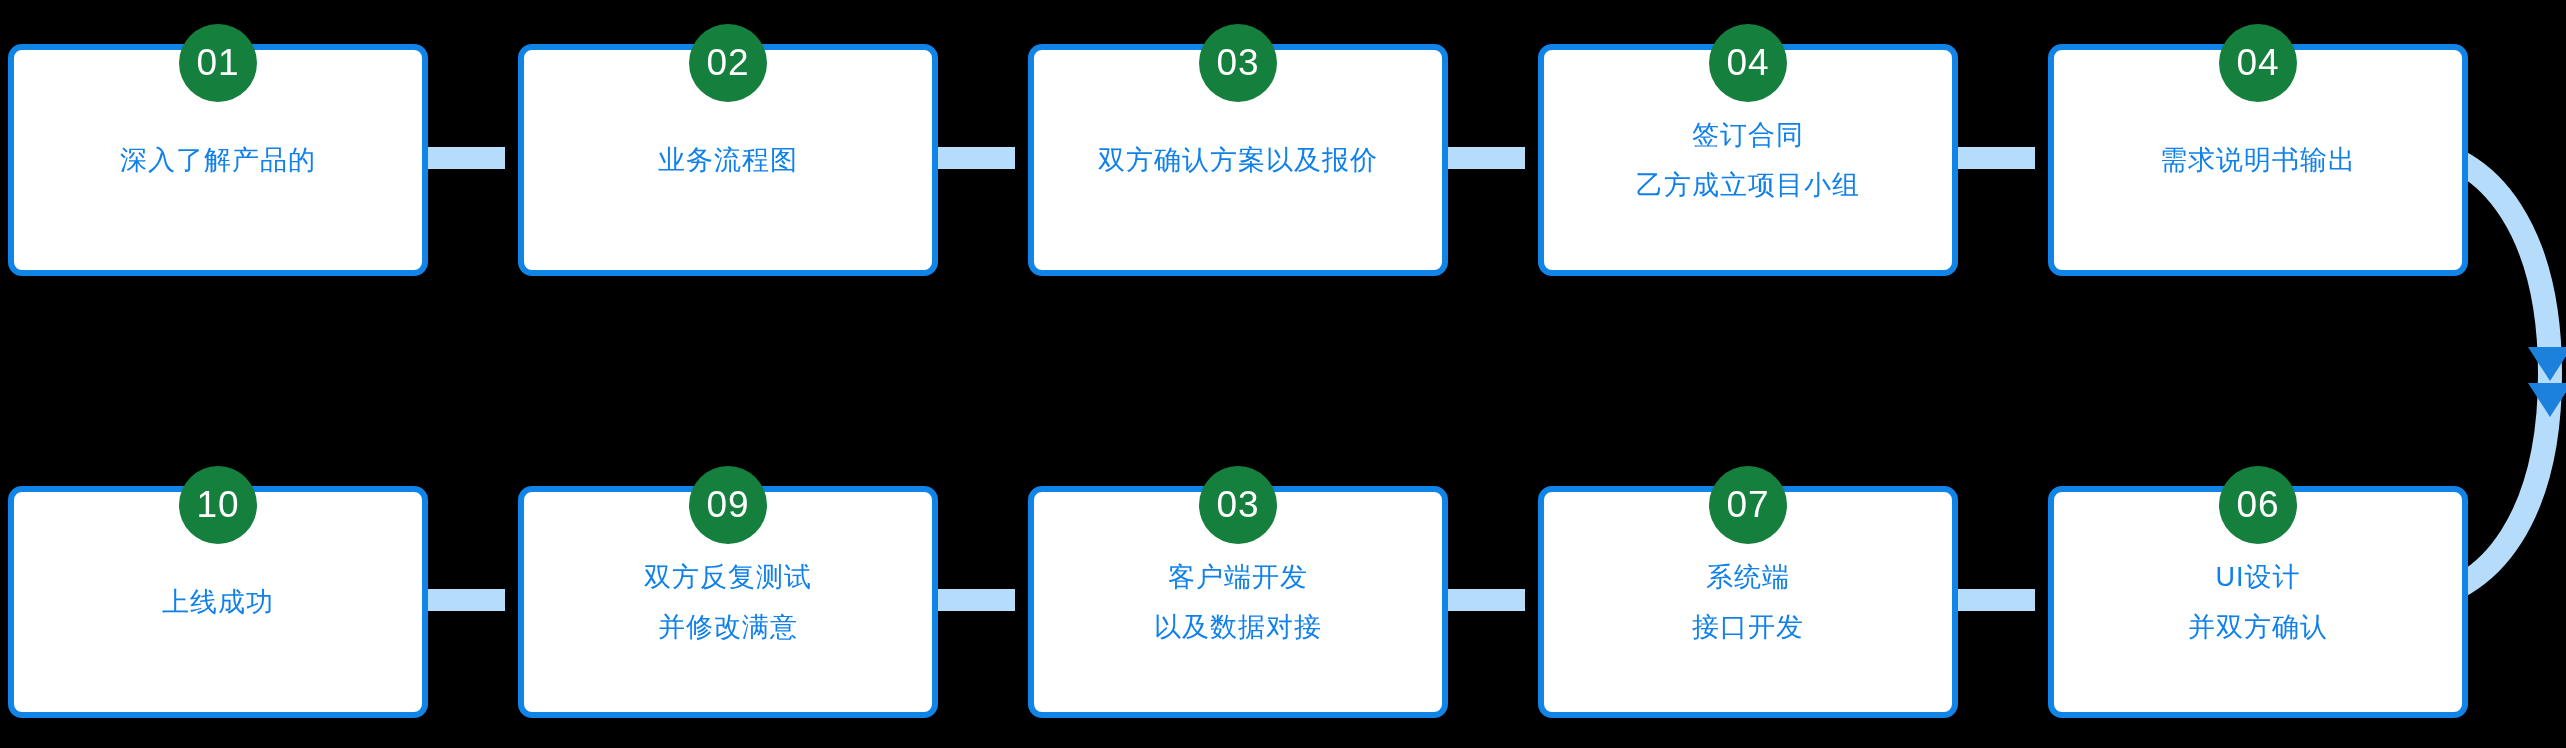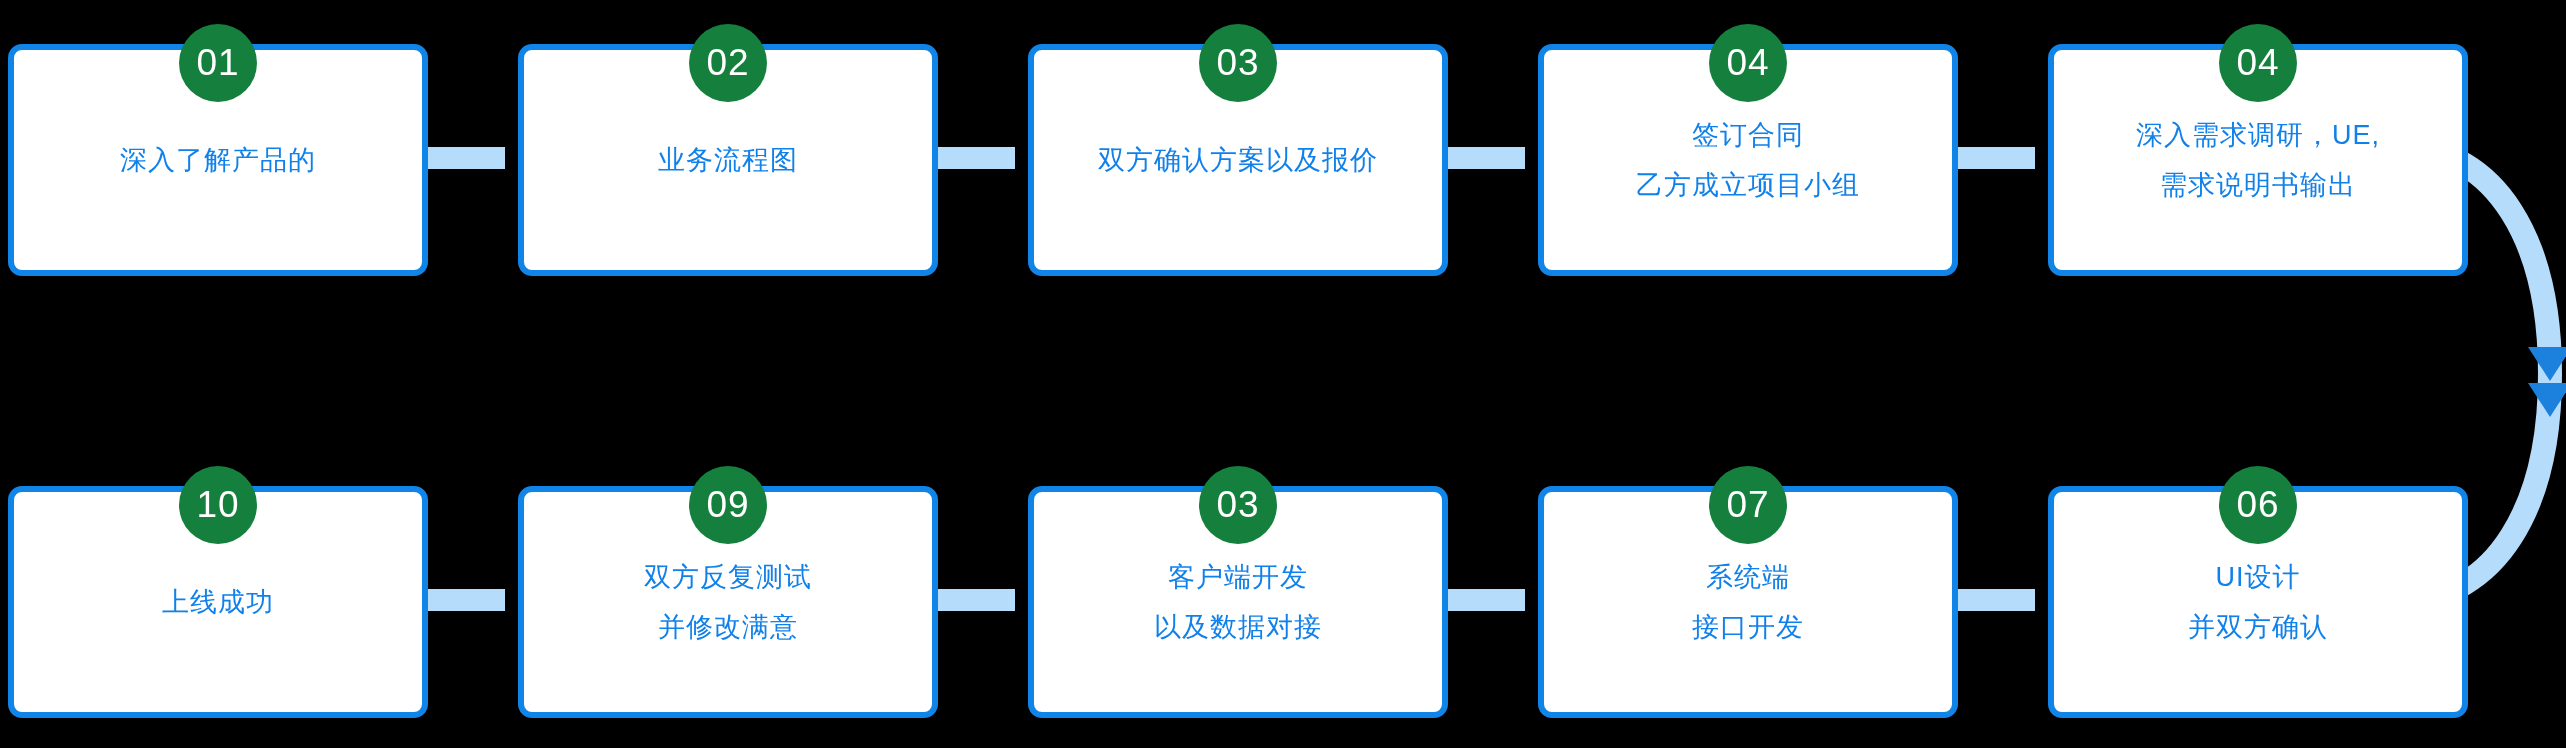--- a/index.html
+++ b/index.html
@@ -152,21 +152,20 @@
     <div class="step" style="left:1538px;">
       <div class="card">
         <div class="card-line">签订合同</div>
         <div class="card-line">乙方成立项目小组</div>
       </div>
       <div class="badge">04</div>
     </div>
 
     <div class="step" style="left:2048px;">
       <div class="card">
-        <div class="card-line">深入需求调研，UE,</div>
         <div class="card-line">需求说明书输出</div>
       </div>
       <div class="badge">04</div>
     </div>
 
   </div>
 
   <div class="row" id="row-bottom">
 
     <div class="step" style="left:8px;">

